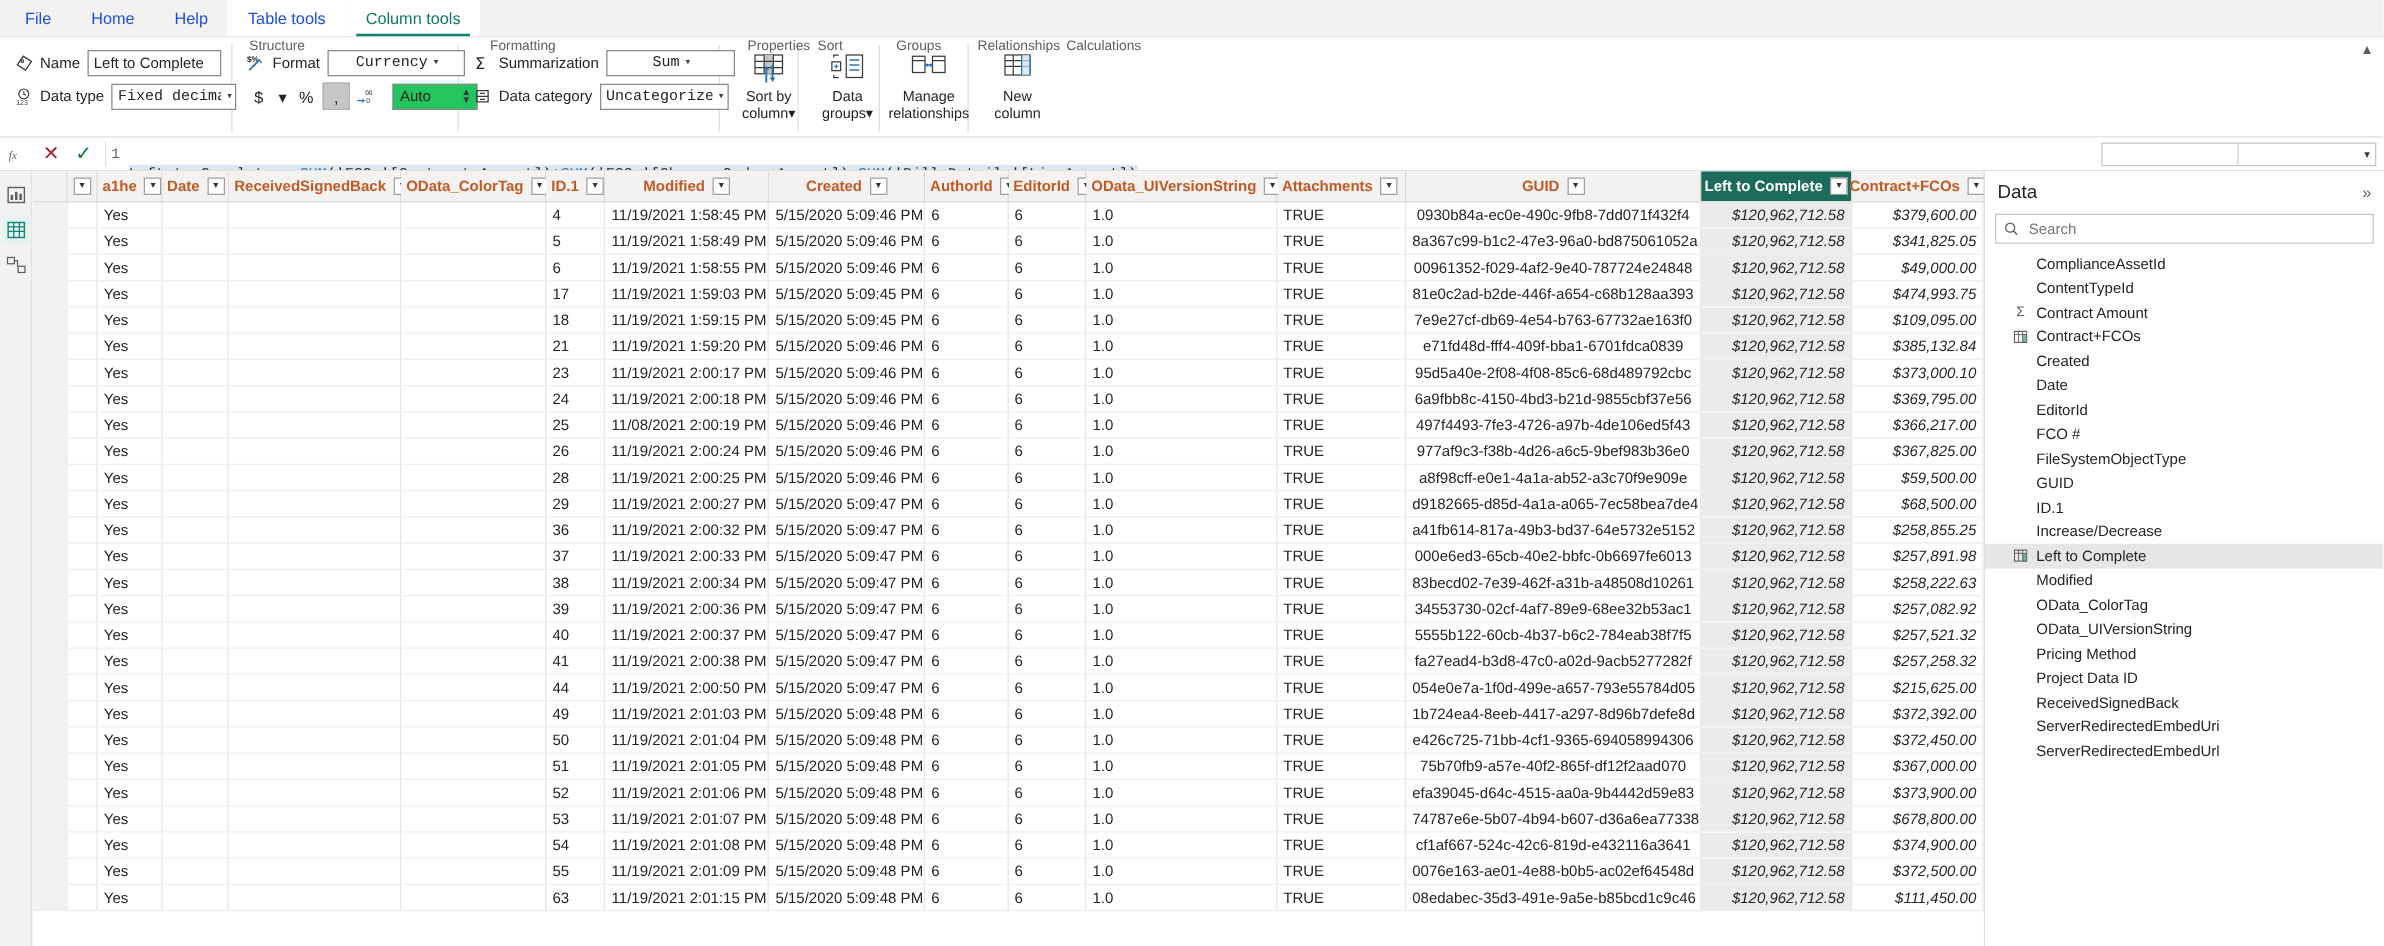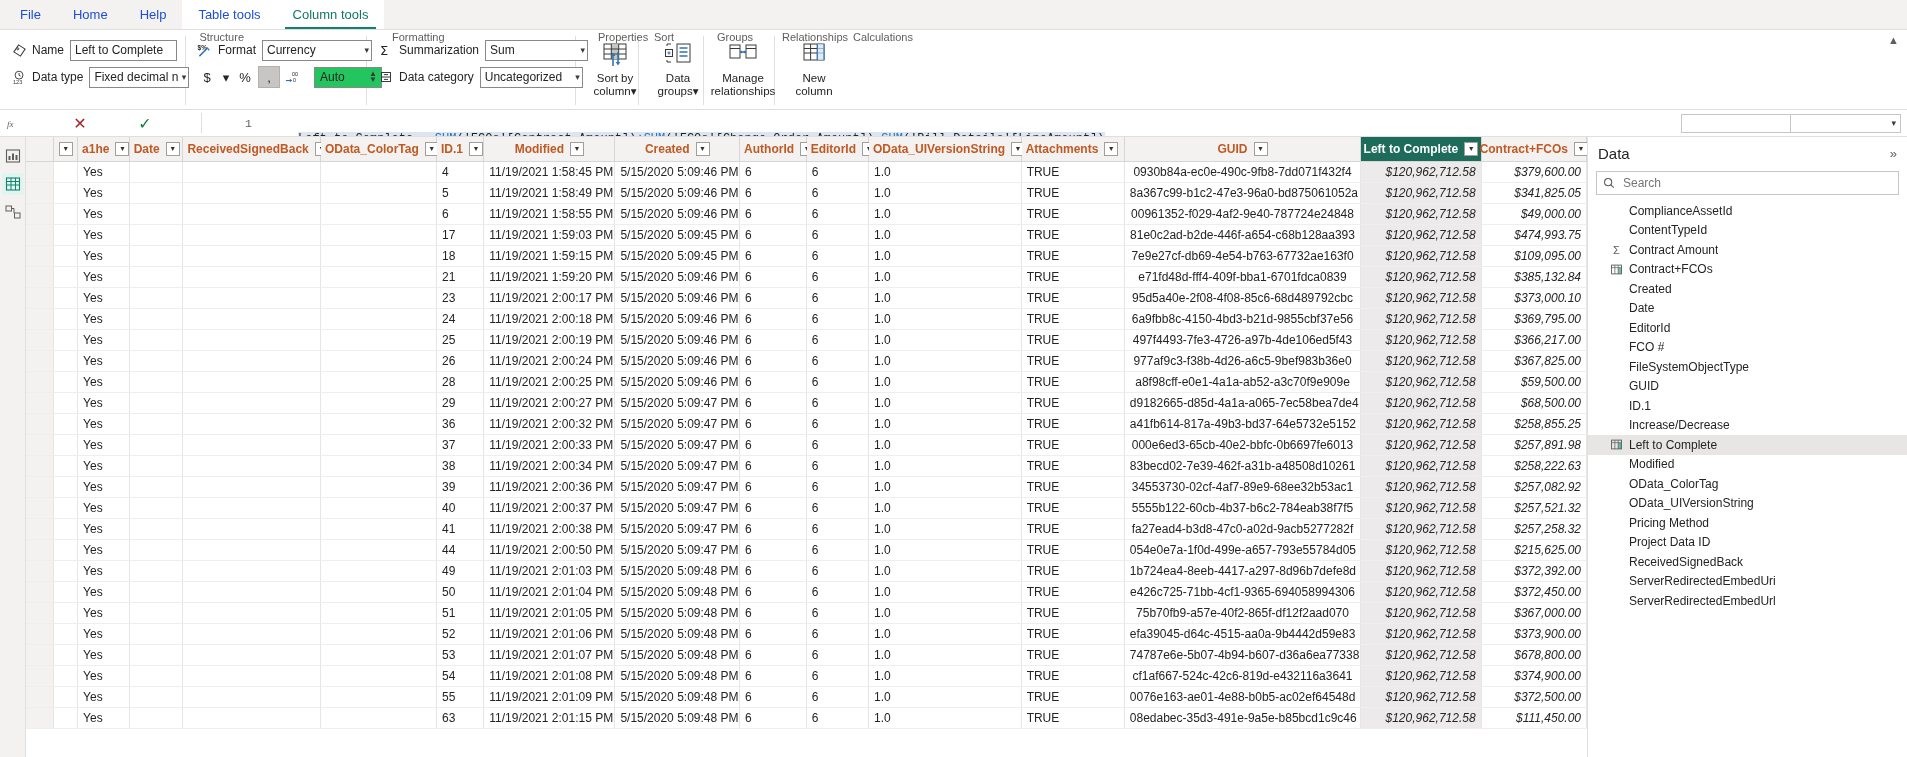--- a/index.html
+++ b/index.html
@@ -60,21 +60,21 @@
   }
   .flabel { font-size: 12px; color: #252423; margin-right: 6px; white-space: nowrap; }
   .finput {
     height: 21px; border: 1px solid #8a8886; background: #fff;
     font-size: 12px; color: #252423; padding: 0 4px;
     display: flex; align-items: center; font-family: "Liberation Sans", sans-serif;
   }
   .fcombo {
     height: 21px; border: 1px solid #8a8886; background: #fff;
     font-size: 12px; color: #252423; padding: 0 2px 0 4px;
-    display: flex; align-items: center; justify-content: space-between;
+    display: flex; align-items: center; justify-content: center; font-family: Liberation Mono, monospace;
   }
   .fcombo .cv { overflow: hidden; white-space: nowrap; }
   .chev { font-size: 9px; color: #3b3a39; margin-left: 4px; }
 
   
   .fmtbtns { display: flex; align-items: center; height: 24px; }
   .fbtn {
     min-width: 22px; height: 22px; display: flex; align-items: center; justify-content: center;
     font-size: 13px; color: #252423; cursor: pointer; margin-right: 2px;
     border: 1px solid transparent; background: transparent;
@@ -93,21 +93,21 @@
     padding-top: 4px; cursor: pointer;
   }
   .bigbtn .bi { height: 30px; display: flex; align-items: center; justify-content: center; }
   .bigbtn .bt {
     font-size: 11.5px; color: #252423; text-align: center; line-height: 13px; margin-top: 2px;
   }
 
   
   .fbar {
     height: 27px; display: flex; align-items: stretch;
-    background: #ffffff; border-bottom: 1px solid #e1dfdd; gap: 39px;
+    background: #ffffff; border-bottom: 1px solid #e1dfdd;
   }
   .fbar-left { width: 28px; display:flex; align-items:center; justify-content:center; color:#605e5c; }
   .fbtn-x, .fbtn-chk {
     width: 26px; display: flex; align-items: center; justify-content: center;
     font-size: 16px; cursor: pointer;
   }
   .fbtn-x { color: #a4262c; }
   .fbtn-chk { color: #107c41; }
   .fbar-sep { width:1px; background:#e1dfdd; margin: 3px 4px; }
   .fnum { width: 14px; text-align: right; font-family: "Liberation Mono", monospace; font-size: 11.5px; color: #605e5c; padding-right: 6px; display:flex; align-items:center; }
@@ -720,21 +720,21 @@
               <td class="money">$369,795.00</td>
             </tr>
             <tr>
               <td class="rowhdr"></td>
               <td class="ctr"></td>
               <td>Yes</td>
               <td></td>
               <td></td>
               <td></td>
               <td>25</td>
-              <td class="ctr">11/19/2021 2:00:19 PM</td>
+              <td class="ctr">11/08/2021 2:00:19 PM</td>
               <td class="ctr">5/15/2020 5:09:46 PM</td>
               <td>6</td>
               <td>6</td>
               <td>1.0</td>
               <td>TRUE</td>
               <td class="ctr">497f4493-7fe3-4726-a97b-4de106ed5f43</td>
               <td class="sel-col">$120,962,712.58</td>
               <td class="money">$366,217.00</td>
             </tr>
             <tr>

